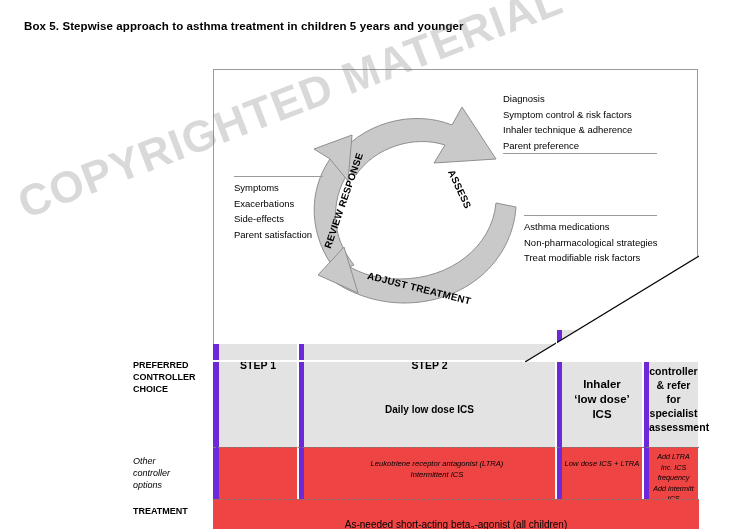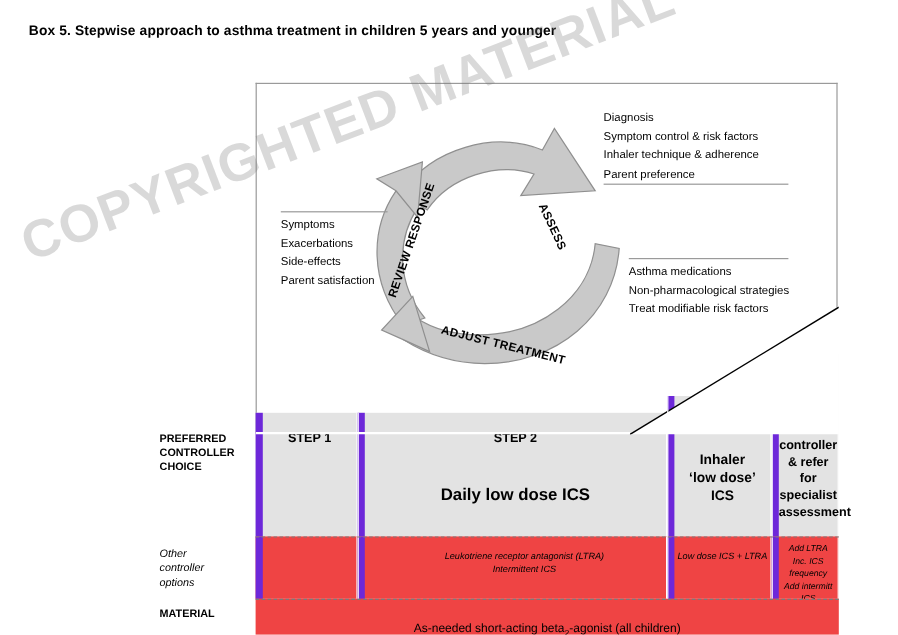--- a/index.html
+++ b/index.html
@@ -160,21 +160,21 @@
     text-align: center;
     z-index: 4;
   }
   .cell.plain { background: #ef4444; }
 
   .step-head {
     font-size: 10.5px;
     font-weight: bold;
   }
   .step-body {
-    font-size: 14px;
+    font-size: 10px;
     font-weight: bold;
   }
   .opt-text {
     font-size: 7.6px;
     font-style: italic;
     line-height: 11px;
   }
   .reliever-text {
     font-size: 10px;
     margin-top: 23px;
@@ -311,17 +311,17 @@
   <div class="row-label lbl-preferred">
     <div>PREFERRED</div>
     <div>CONTROLLER</div>
     <div>CHOICE</div>
   </div>
   <div class="row-label lbl-other">
     <div>Other</div>
     <div>controller</div>
     <div>options</div>
   </div>
-  <div class="row-label lbl-reliever">MATERIAL</div>
+  <div class="row-label lbl-reliever">TREATMENT</div>
 
   <div class="watermark">COPYRIGHTED MATERIAL - DO NOT ALTER OR REPRODUCE</div>
 
 </div>
 
 </body></html>

